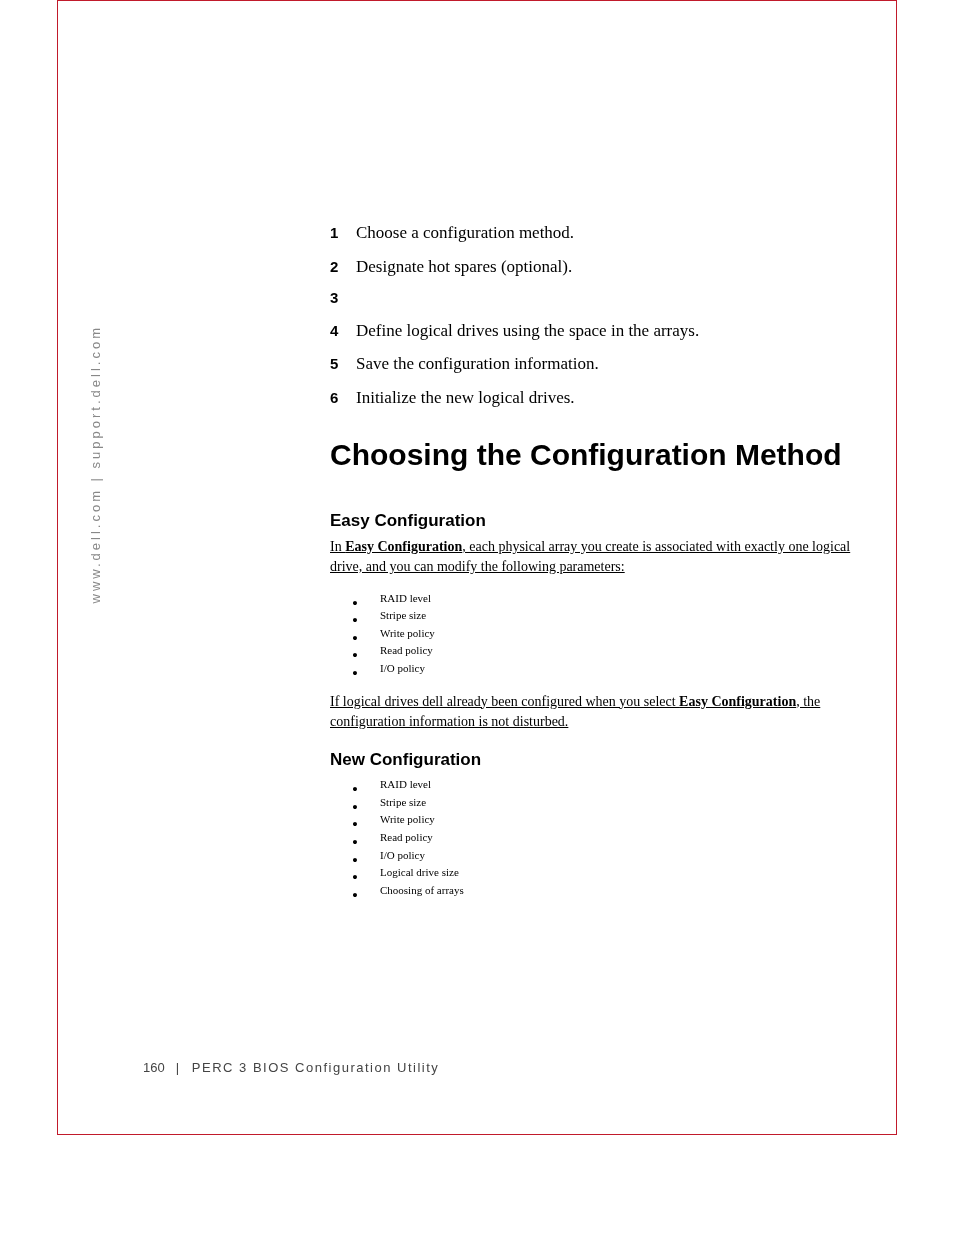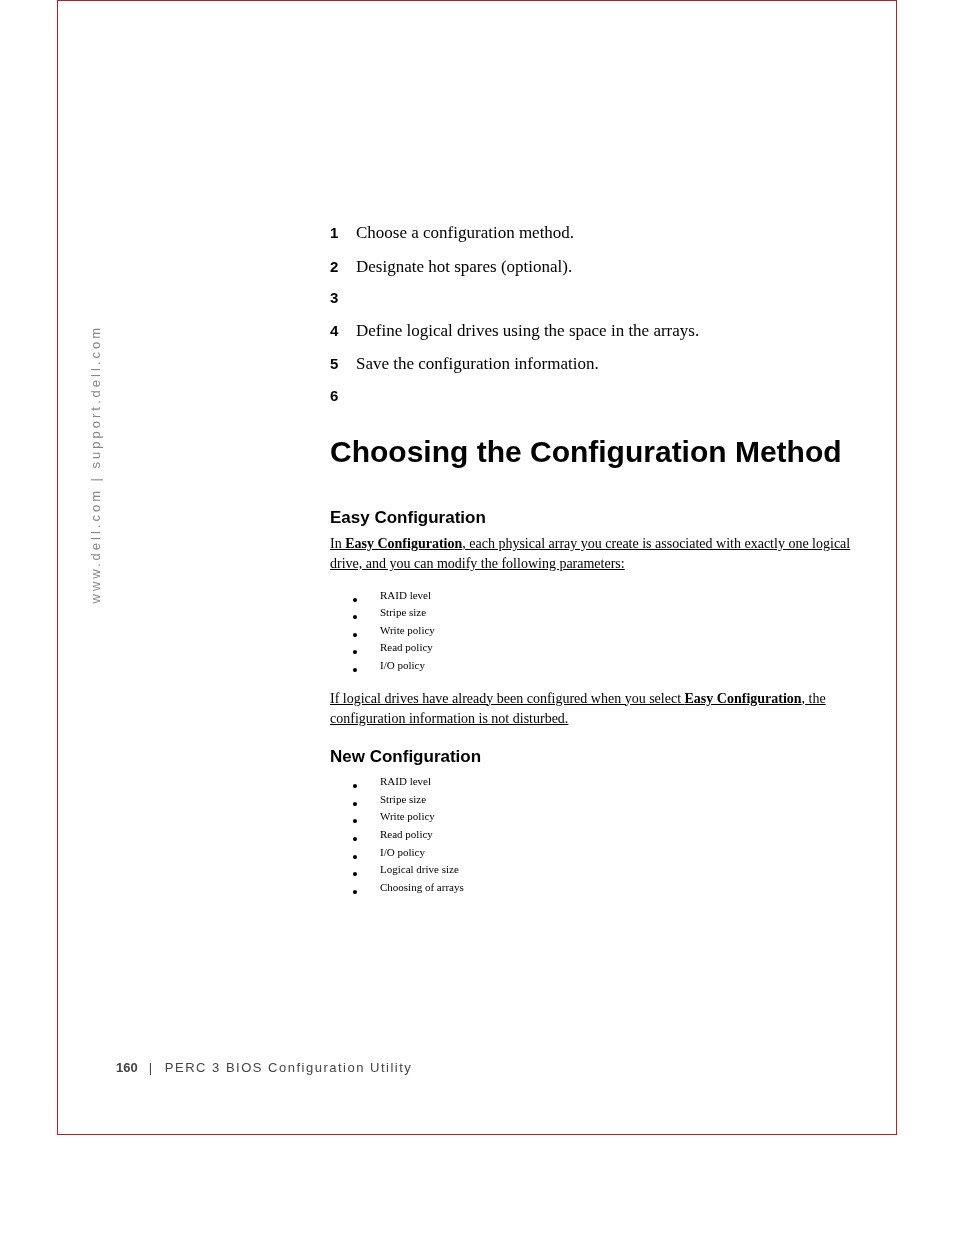--- a/index.html
+++ b/index.html
@@ -100,23 +100,24 @@
   .footer {
     position: absolute;
     left: 116px;
     bottom: 160px;
     font-family: Arial, Helvetica, sans-serif;
     font-size: 13px;
     color: #444;
     letter-spacing: 1.5px;
   }
   .footer .pg {
-    font-weight: bold;
+    font-weight: normal;
     letter-spacing: 0;
     margin-right: 6px;
+    margin-left: 27px;
   }
   .footer .bar {
     margin-right: 6px;
   }
   .bold { font-weight: bold; }
 </style>
 </head>
 <body>
 
 <div class="page">
@@ -141,38 +142,39 @@
       <li>
           <span class="num">4</span>
           <span>Define logical drives using the space in the arrays.</span>
         </li>
       <li>
           <span class="num">5</span>
           <span>Save the configuration information.</span>
         </li>
       <li>
           <span class="num">6</span>
+          <span>Initialize the new logical drives.</span>
         </li>
     </ol>
 
     <h1 class="section">Choosing the Configuration Method</h1>
 
     <h2 class="subhead">Easy Configuration</h2>
     <p class="body">
       <span>In </span><span class="bold">Easy Configuration</span><span>, each physical array you create is associated with exactly one logical drive, and you can modify the following parameters:</span>
     </p>
     <ul class="bullets">
       <li>RAID level</li>
       <li>Stripe size</li>
       <li>Write policy</li>
       <li>Read policy</li>
       <li>I/O policy</li>
     </ul>
     <p class="body">
-      <span>If logical drives have already been configured when you select </span><span class="bold">Easy Configuration</span><span>, the configuration information is not disturbed.</span>
+      <span>If logical drives dell already been configured when you select </span><span class="bold">Easy Configuration</span><span>, the configuration information is not disturbed.</span>
     </p>
 
     <h2 class="subhead">New Configuration</h2>
     <ul class="bullets">
       <li>RAID level</li>
       <li>Stripe size</li>
       <li>Write policy</li>
       <li>Read policy</li>
       <li>I/O policy</li>
       <li>Logical drive size</li>

